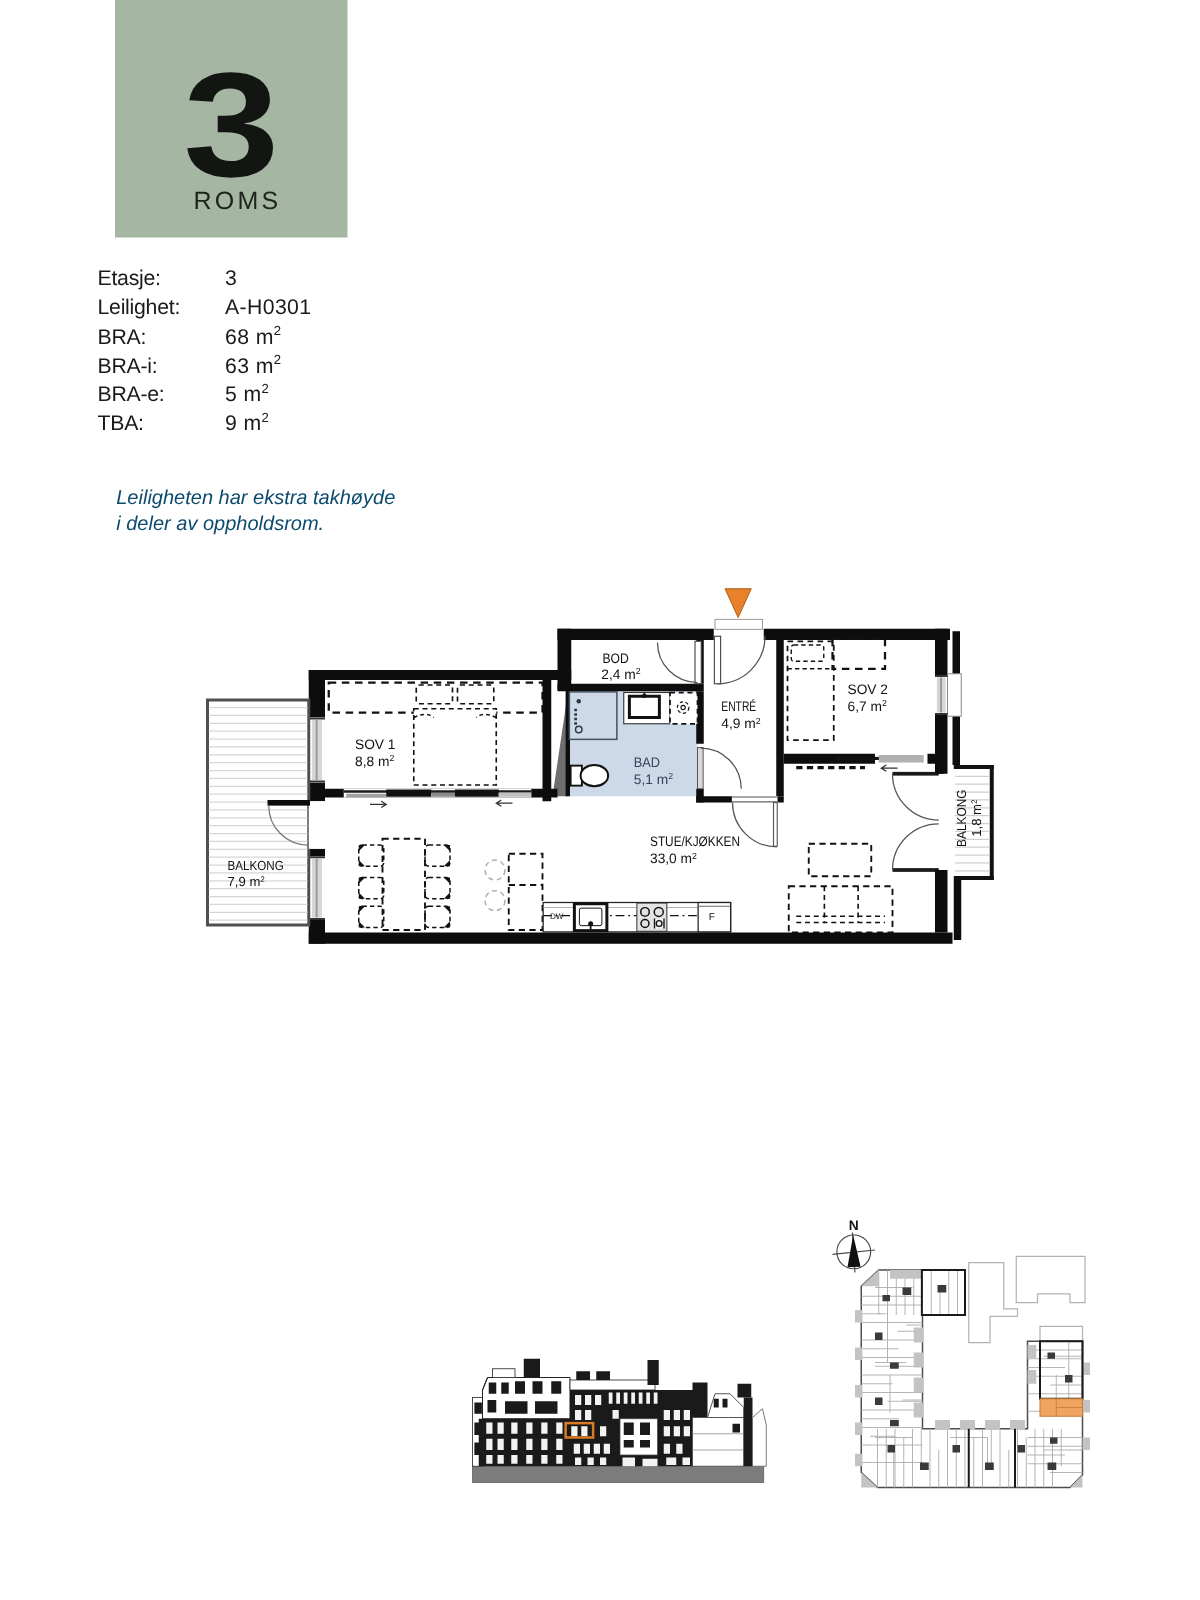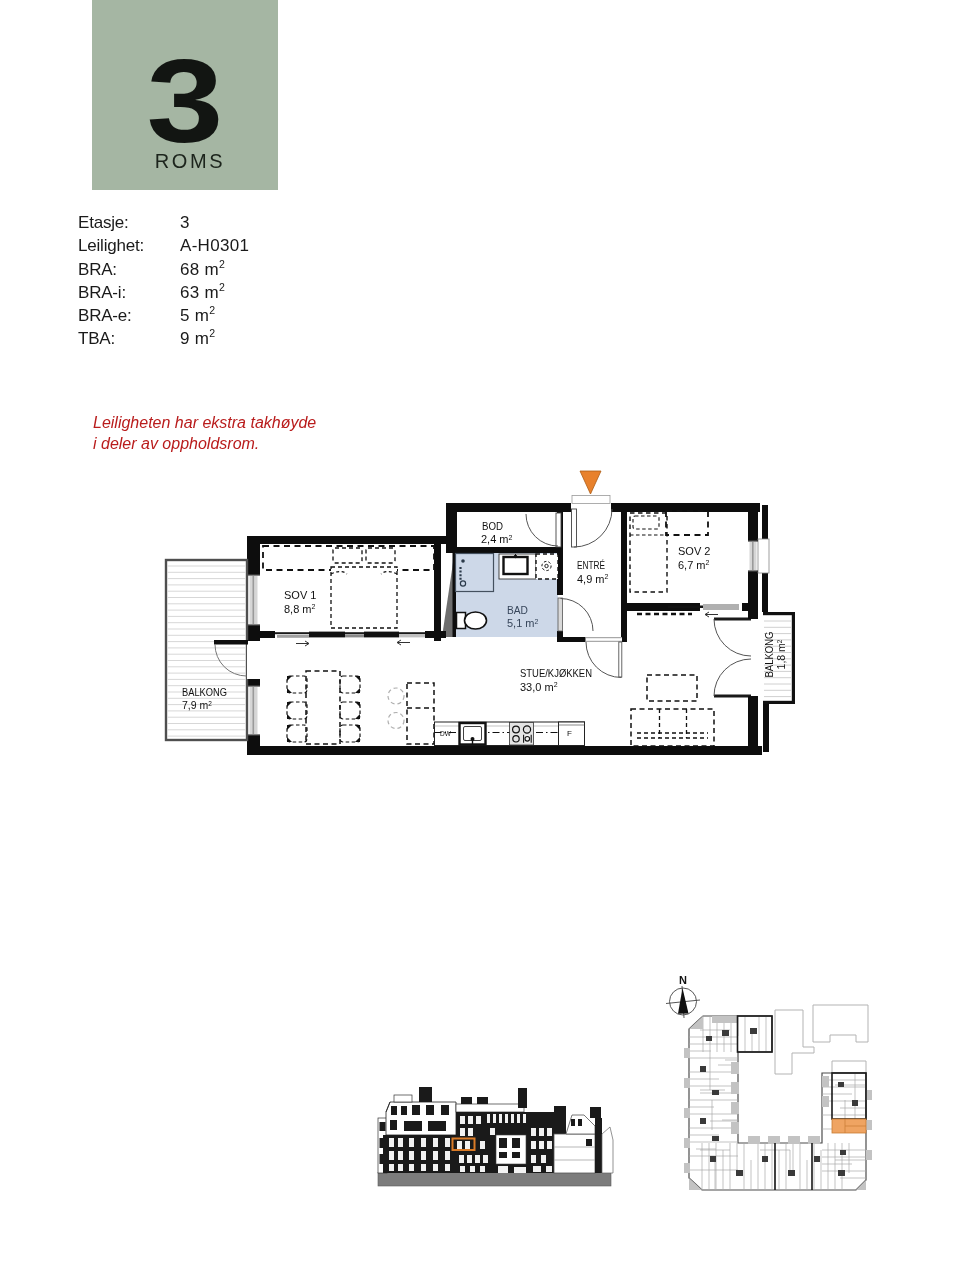--- a/index.html
+++ b/index.html
@@ -13,21 +13,21 @@
 <div class="abs" style="left:92px;top:0;width:186px;height:190px;background:#a5b6a3;"></div>
 
 <div class="abs" style="left:92px;top:59px;width:186px;height:85px;text-align:center;font-size:119px;font-weight:700;color:#121512;line-height:84px;transform:scaleX(1.16);">3</div>
 
 <div class="abs" style="left:92px;top:150px;width:196px;text-align:center;font-size:20px;color:#1c241c;letter-spacing:2.6px;">ROMS</div>
 
 <div class="abs" style="left:78px;top:211px;font-size:17px;line-height:23.3px;letter-spacing:-0.2px;">Etasje:<br>Leilighet:<br>BRA:<br>BRA-i:<br>BRA-e:<br>TBA:</div>
 
 <div class="abs" style="left:180px;top:211px;font-size:17px;line-height:23.3px;letter-spacing:0.3px;">3<br>A-H0301<br>68 m<sup>2</sup><br>63 m<sup>2</sup><br>5 m<sup>2</sup><br>9 m<sup>2</sup></div>
 
-<div class="abs" style="left:93px;top:388px;font-size:16px;line-height:21px;font-style:italic;color:#b91c1c;margin-top:24px;">Leiligheten har ekstra takhøyde<br>i deler av oppholdsrom.</div>
+<div class="abs" style="left:93px;top:388px;font-size:16px;line-height:21px;font-style:italic;color:#0c4a6e;">Leiligheten har ekstra takhøyde<br>i deler av oppholdsrom.</div>
 <svg class="abs" style="left:0;top:0;" width="960" height="1280" viewBox="0 0 960 1280">
 
 <g>
       <polygon points="580,471 601,471 590.5,494" fill="#e8812c" stroke="#ad5d15" stroke-width="0.8"></polygon>
     </g>
 
 <g>
       <rect x="452" y="553" width="106" height="84" fill="#cdd8e8"></rect>
     </g>
 

